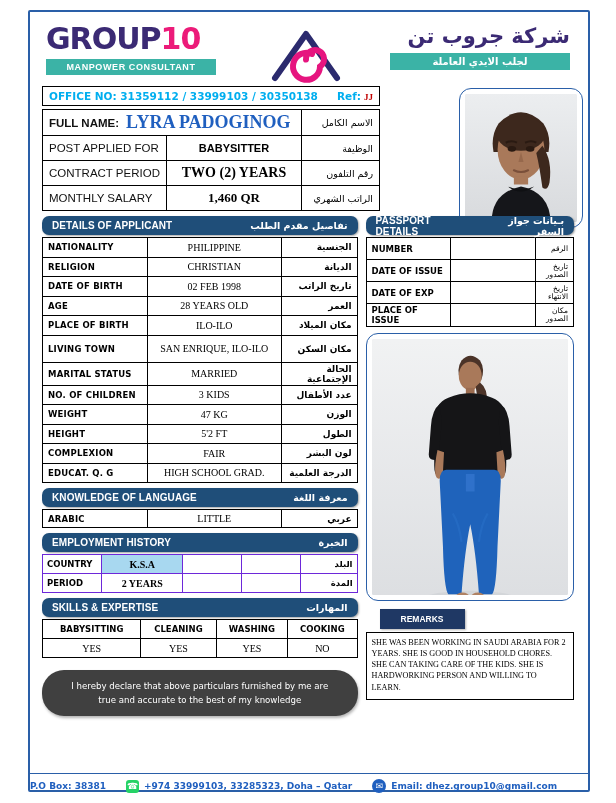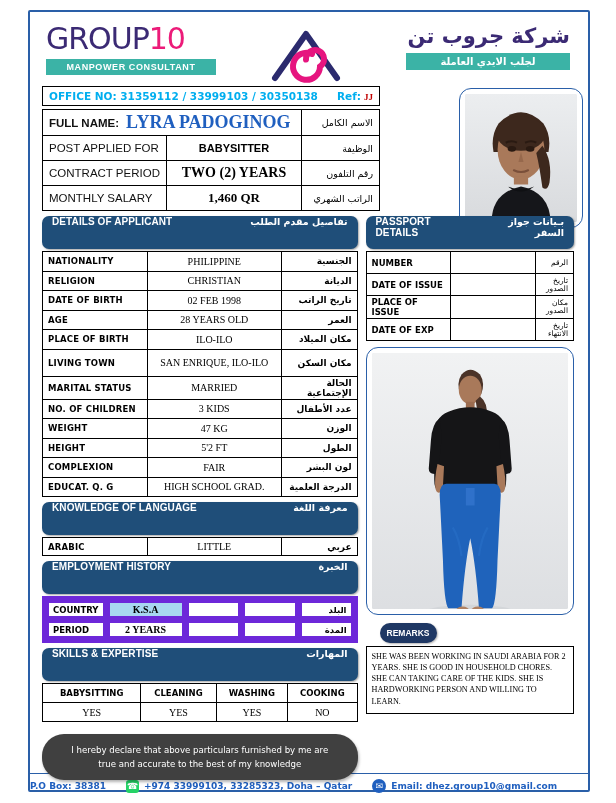--- a/index.html
+++ b/index.html
@@ -20,34 +20,34 @@
     width: 562px; height: 782px;
     border: 2px solid #2a5fa8;
     border-radius: 2px;
   }
   .inner { position: relative; z-index: 2; padding: 0 30px; }
 
   
   .header { display: flex; align-items: flex-start; justify-content: space-between;
             padding: 14px 4px 4px 4px; height: 74px; }
   .logo-left { width: 190px; }
-  .logo-word { font-family: "DejaVu Sans", sans-serif; font-weight: normal; font-size: 30px;
+  .logo-word { font-family: "DejaVu Sans", sans-serif; font-weight: bold; font-size: 30px;
                letter-spacing: -1px; line-height: 1; }
   .logo-group { color: #3b2a74; }
   .logo-ten { color: #ec1b79; }
   .logo-tag { margin-top: 5px; background: #3bb3a6; color: #ffffff; font-size: 9px;
               font-weight: bold; letter-spacing: .6px; text-align: center;
               padding: 3px 0 3px 0; width: 170px; }
   .logo-center { width: 90px; display: flex; justify-content: center; padding-top: 4px; }
   .logo-right { width: 195px; text-align: right; }
   .ar-title { font-size: 21px; font-weight: bold; color: #3b2a74;
               font-family: "DejaVu Sans", sans-serif; direction: rtl; line-height: 1.15; }
   .ar-tag { margin-top: 5px; background: #3bb3a6; color: #ffffff; font-size: 10px;
             font-weight: bold; text-align: center; padding: 3px 4px; direction: rtl;
-            font-family: "DejaVu Sans", sans-serif; display: inline-block; width: 164px; }
+            font-family: "DejaVu Sans", sans-serif; display: inline-block; width: 180px; }
 
   
   .office-bar { border: 1.5px solid #000; height: 20px; display: flex; align-items: center;
                 padding: 0 6px; margin: 2px 0 0 0; width: 338px; }
   .office-no { color: #00aeef; font-size: 10.5px; font-weight: bold; font-family: "DejaVu Sans", sans-serif; }
   .ref-wrap { margin-left: auto; display: flex; align-items: baseline; gap: 3px; }
   .ref-label { color: #00aeef; font-size: 10.5px; font-weight: bold; font-family: "DejaVu Sans", sans-serif; }
   .ref-val { color: #c00000; font-size: 9px; font-weight: bold; font-family: "Liberation Serif", serif; }
 
   
@@ -58,22 +58,22 @@
   .tt-name-val { font-size: 18px; font-weight: bold; color: #1f5fbf;
                  font-family: "Liberation Serif", serif; }
   .tt-val { text-align: center; font-weight: bold; font-size: 11px; }
   .tt-val.serif { font-family: "Liberation Serif", serif; font-size: 14px; }
   .tt-ar { width: 78px; text-align: right; font-size: 9.5px; direction: rtl;
            font-family: "DejaVu Sans", sans-serif; }
   .fullname-cell { display: flex; align-items: center; gap: 7px; }
 
   
   .sec-head { background: #1f4e79; color: #ffffff; border-radius: 7px;
-              display: flex; justify-content: space-between;
-              padding: 0 10px; height: 33px; margin: 5px 0 2px 0;
+              display: flex; align-items: center; justify-content: space-between;
+              padding: 0 10px; height: 19px; margin: 5px 0 2px 0;
               box-shadow: 1px 1px 2px rgba(0,0,0,.35); }
   .sec-head .en { font-size: 10px; font-weight: bold; letter-spacing: .1px; }
   .sec-head .ar { font-size: 9.5px; font-weight: bold; direction: rtl;
                   font-family: "DejaVu Sans", sans-serif; }
 
   
   .cols { display: flex; gap: 8px; }
   .col-left { width: 330px; }
   .col-right { width: 218px; }
 
@@ -93,21 +93,21 @@
               font-family: "DejaVu Sans", sans-serif; }
   .pp-blank { }
   .pp-ar { width: 38px; text-align: right; font-size: 7.5px; direction: rtl; line-height: 1.05;
            font-family: "DejaVu Sans", sans-serif; }
 
   
   .lang-table td { height: 18px; }
 
   
   .emp-table { width: 100%; border-collapse: collapse; }
-  .emp-table td { border: 7px solid #6d28d9; height: 19px; padding: 1px 4px; }
+  .emp-table td { border: 1px solid #6d28d9; height: 19px; padding: 1px 4px; }
   .emp-label { font-size: 8.5px; font-weight: bold; width: 60px;
                font-family: "DejaVu Sans", sans-serif; }
   .emp-v1 { text-align: center; font-size: 10px; width: 86px;
             font-family: "Liberation Serif", serif; font-weight: bold; }
   .emp-hl { background: #a8d8f0; }
   .emp-blank { width: 66px; }
   .emp-ar { width: 60px; text-align: right; font-size: 8.5px; direction: rtl; font-weight: bold;
             font-family: "DejaVu Sans", sans-serif; }
 
   
@@ -123,22 +123,22 @@
 
   
   .photo-box { border: 1.4px solid #2a5fa8; border-radius: 12px; padding: 5px;
                display: flex; align-items: center; justify-content: center; background:#fff; }
   .photo-full { width: 100%; height: 268px; margin-top: 6px; }
 
   .ph-img { width: 100%; height: 100%; border-radius: 2px; position: relative; overflow: hidden;
             background: linear-gradient(#e9eaec, #d6d8dc); }
 
   
-  .remarks-badge { background: #1f3864; color: #fff; border-radius: 10px; font-size: 8.5px;
-                   font-weight: bold; padding: 5px 7px; display: inline-block; margin: 8px 0 3px 14px;
+  .remarks-badge { background: #1f3864; color: #fff; border-radius: 0; font-size: 8.5px;
+                   font-weight: bold; padding: 5px 21px; display: inline-block; margin: 8px 0 3px 14px;
                    box-shadow: 1px 1px 2px rgba(0,0,0,.3); }
   .remarks-box { border: 1.3px solid #000; padding: 4px 5px; font-size: 8.2px; line-height: 1.36;
                  font-family: "Liberation Serif", serif; min-height: 68px; }
 
   
   .footer { position: absolute; left: 30px; bottom: 10px; width: 558px;
             border-top: 1.6px solid #2a5fa8; padding-top: 5px;
             display: flex; align-items: center; gap: 20px; }
   .f-item { display: flex; align-items: center; gap: 5px; color: #1f5fbf; font-size: 9px;
             font-weight: bold; font-family: "DejaVu Sans", sans-serif; }
@@ -365,28 +365,28 @@
             <td class="pp-label">NUMBER</td>
             <td class="pp-blank"></td>
             <td class="pp-ar">الرقم</td>
           </tr>
           <tr>
             <td class="pp-label">DATE OF ISSUE</td>
             <td class="pp-blank"></td>
             <td class="pp-ar">تاريخ الصدور</td>
           </tr>
           <tr>
+            <td class="pp-label">DATE OF EXP</td>
+            <td class="pp-blank"></td>
+            <td class="pp-ar">تاريخ الانتهاء</td>
+          </tr>
+          <tr>
             <td class="pp-label">PLACE OF ISSUE</td>
             <td class="pp-blank"></td>
             <td class="pp-ar">مكان الصدور</td>
-          </tr>
-          <tr>
-            <td class="pp-label">DATE OF EXP</td>
-            <td class="pp-blank"></td>
-            <td class="pp-ar">تاريخ الانتهاء</td>
           </tr>
         </tbody>
           </table>
 
         
         <div class="photo-box photo-full">
           <div class="ph-img">
             <svg width="100%" height="100%" viewBox="0 0 180 255" preserveAspectRatio="xMidYMid slice">
               <defs>
                 <linearGradient id="bgF" x1="0" y1="0" x2="0" y2="1">

